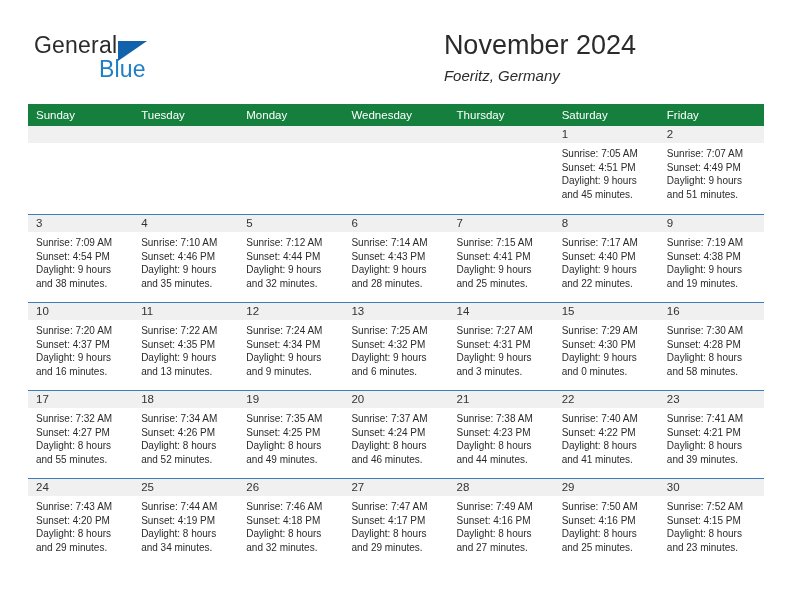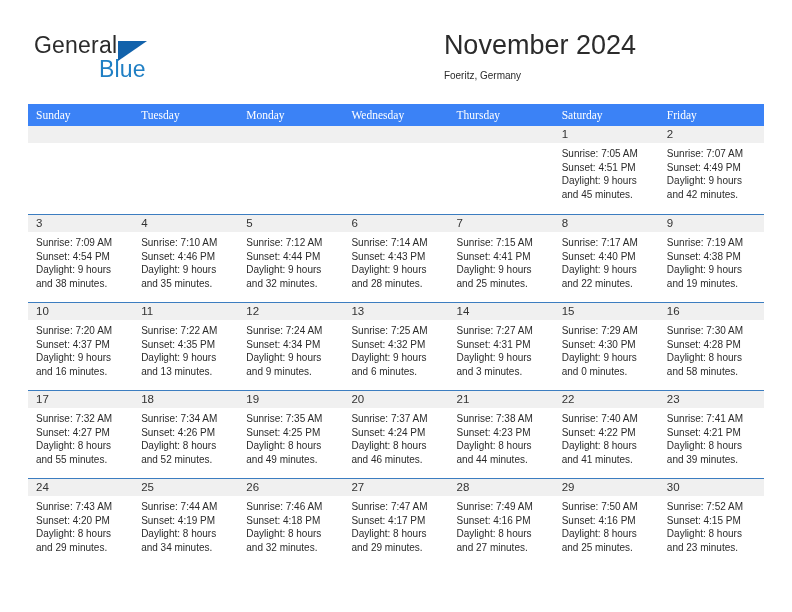--- a/index.html
+++ b/index.html
@@ -72,39 +72,39 @@
     top: 0;
     text-align: left;
   }
   .cal-title {
     font-size: 27px;
     color: #2b2b2b;
     line-height: 34px;
     white-space: nowrap;
   }
   .cal-subtitle {
-    font-size: 10px;
+    font-size: 15px;
     color: #2b2b2b;
     line-height: 20px;
     margin-top: 4px;
     white-space: nowrap;
+    font-style: italic;
   }
 
   
   .calendar {
     position: absolute;
     left: 28px;
     top: 104px;
     width: 736px;
   }
   .weekhead {
     display: flex;
-    background: #3b82f6;
+    background: #15803d;
     height: 22px;
-    font-family: Liberation Serif, serif;
   }
   .weekhead .wh {
     flex: 1 1 0;
     color: #ffffff;
     font-size: 11.5px;
     line-height: 22px;
     padding-left: 8px;
     box-sizing: border-box;
     white-space: nowrap;
   }
@@ -204,21 +204,21 @@
               <div>Daylight: 9 hours</div>
               <div>and 45 minutes.</div>
             </div>
           </div>
           <div class="cell">
             <span class="daynum">2</span>
             <div class="info">
               <div>Sunrise: 7:07 AM</div>
               <div>Sunset: 4:49 PM</div>
               <div>Daylight: 9 hours</div>
-              <div>and 42 minutes.</div>
+              <div>and 51 minutes.</div>
             </div>
           </div>
         </div>
         <div class="week">
           <div class="cell">
             <span class="daynum">3</span>
             <div class="info">
               <div>Sunrise: 7:09 AM</div>
               <div>Sunset: 4:54 PM</div>
               <div>Daylight: 9 hours</div>

